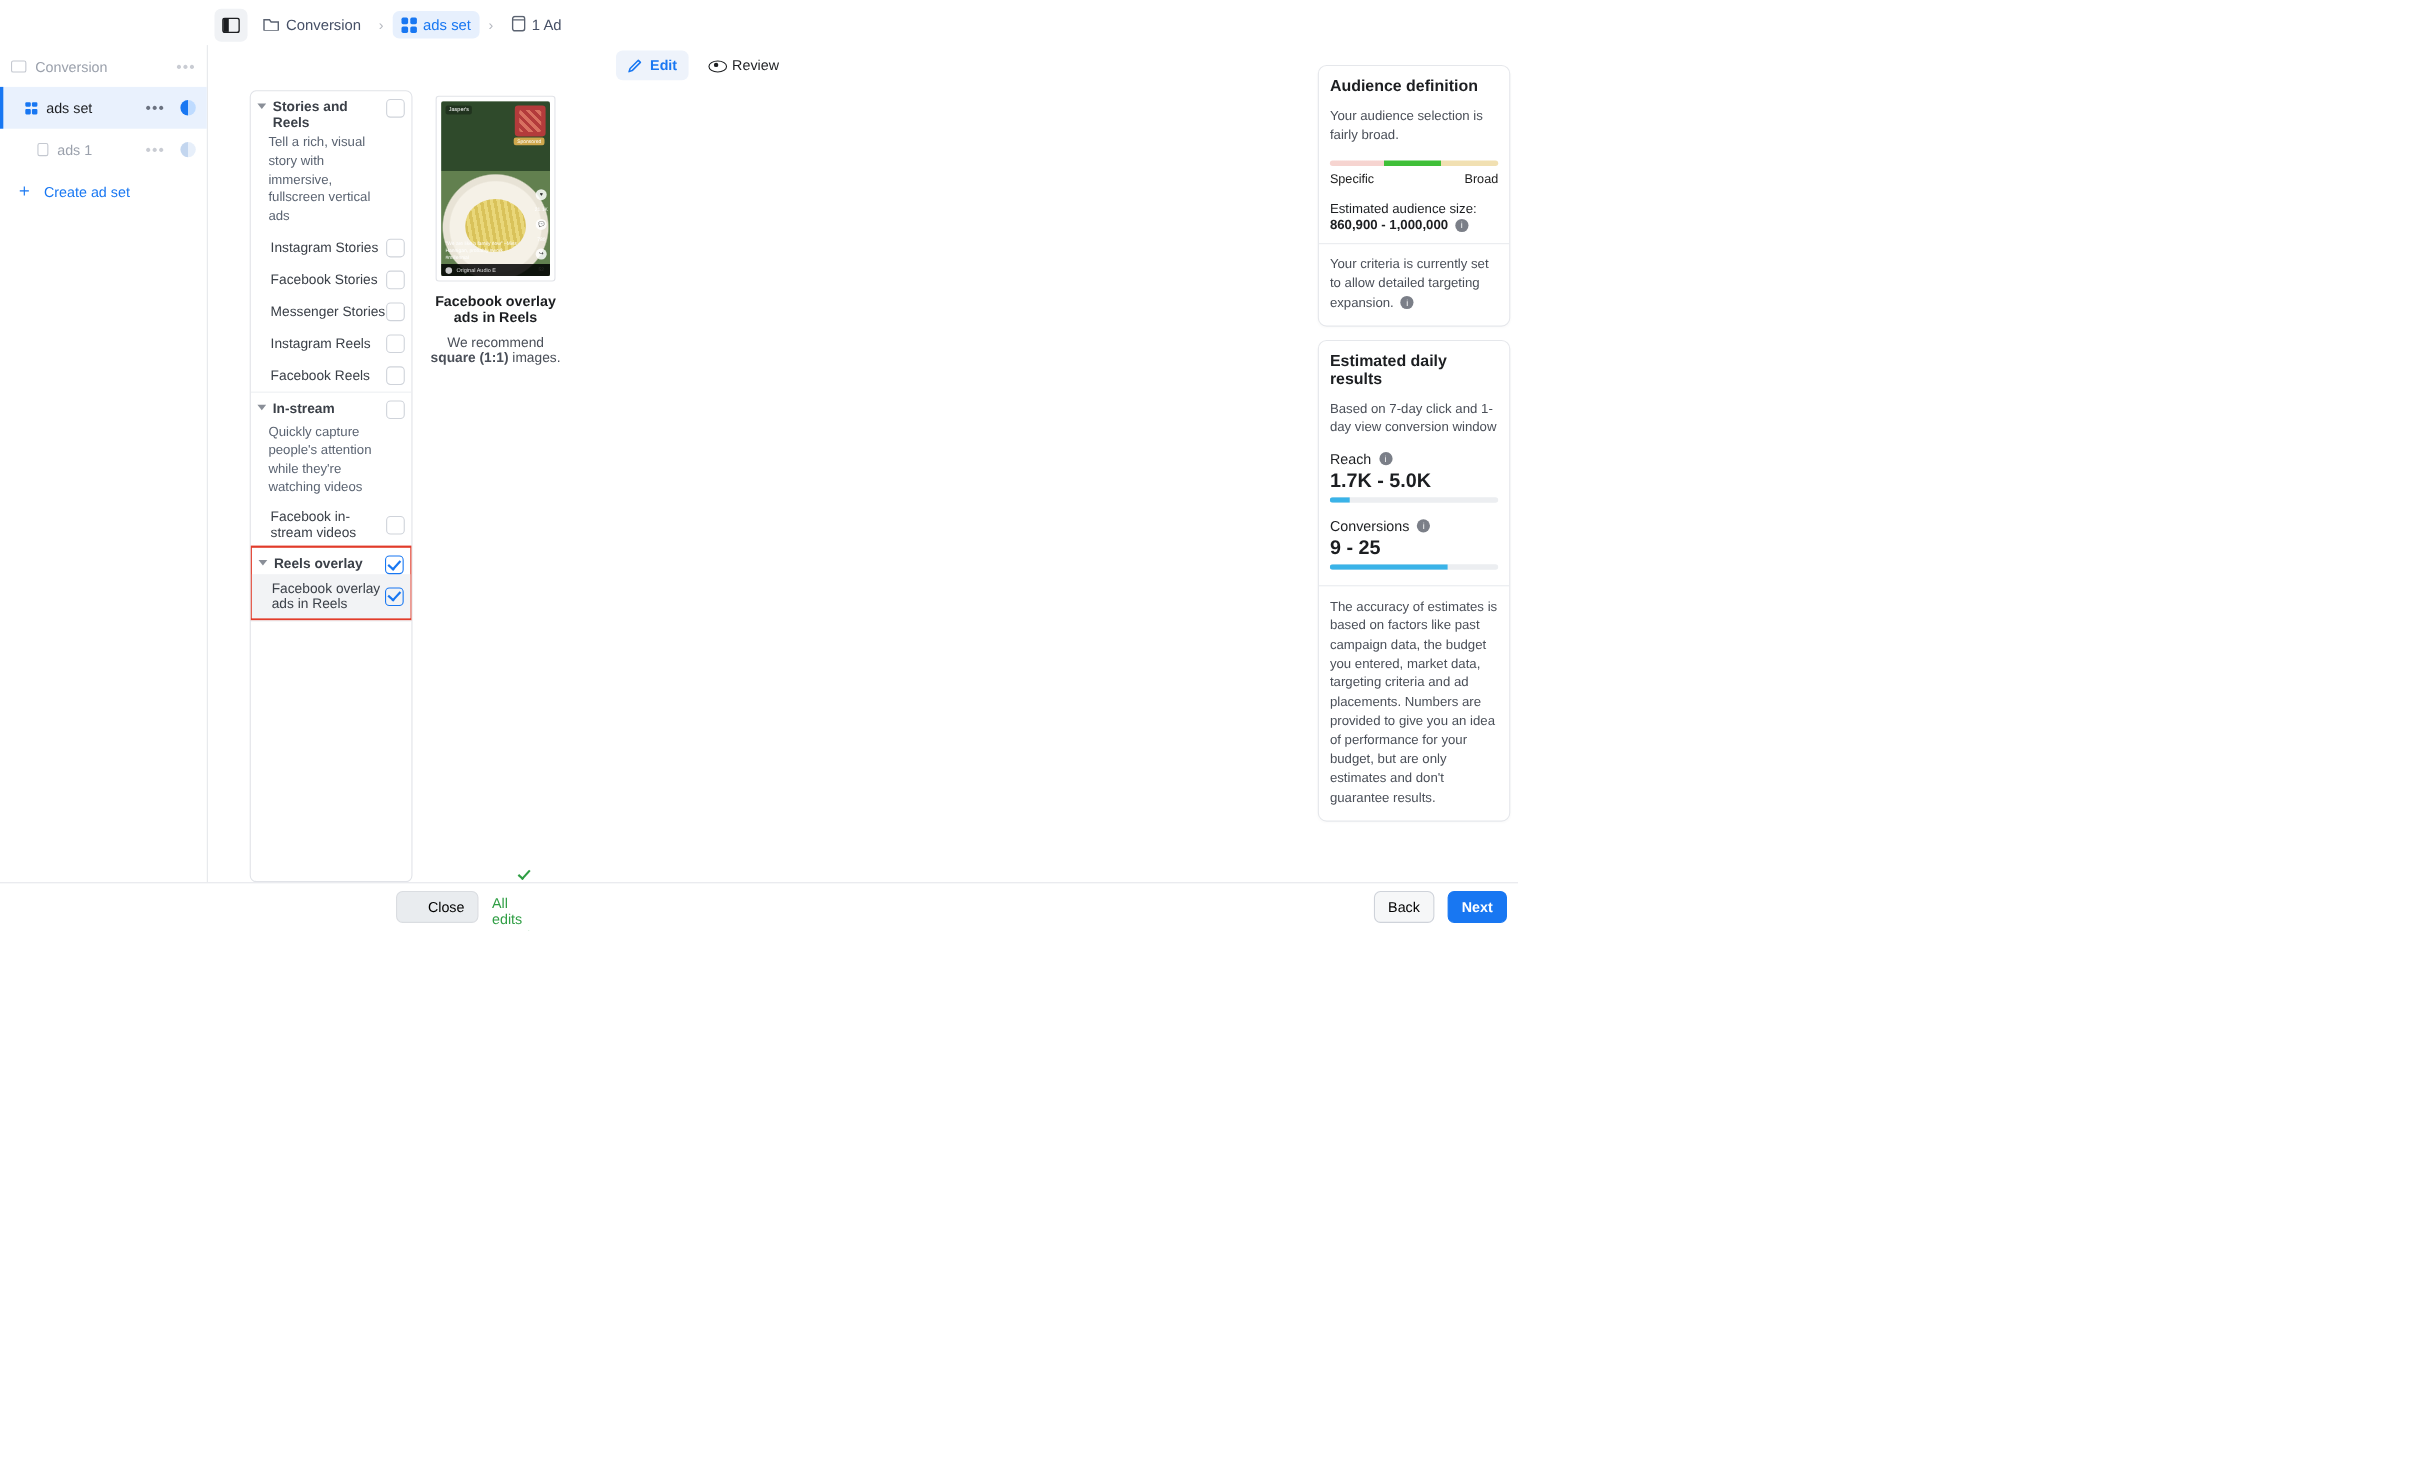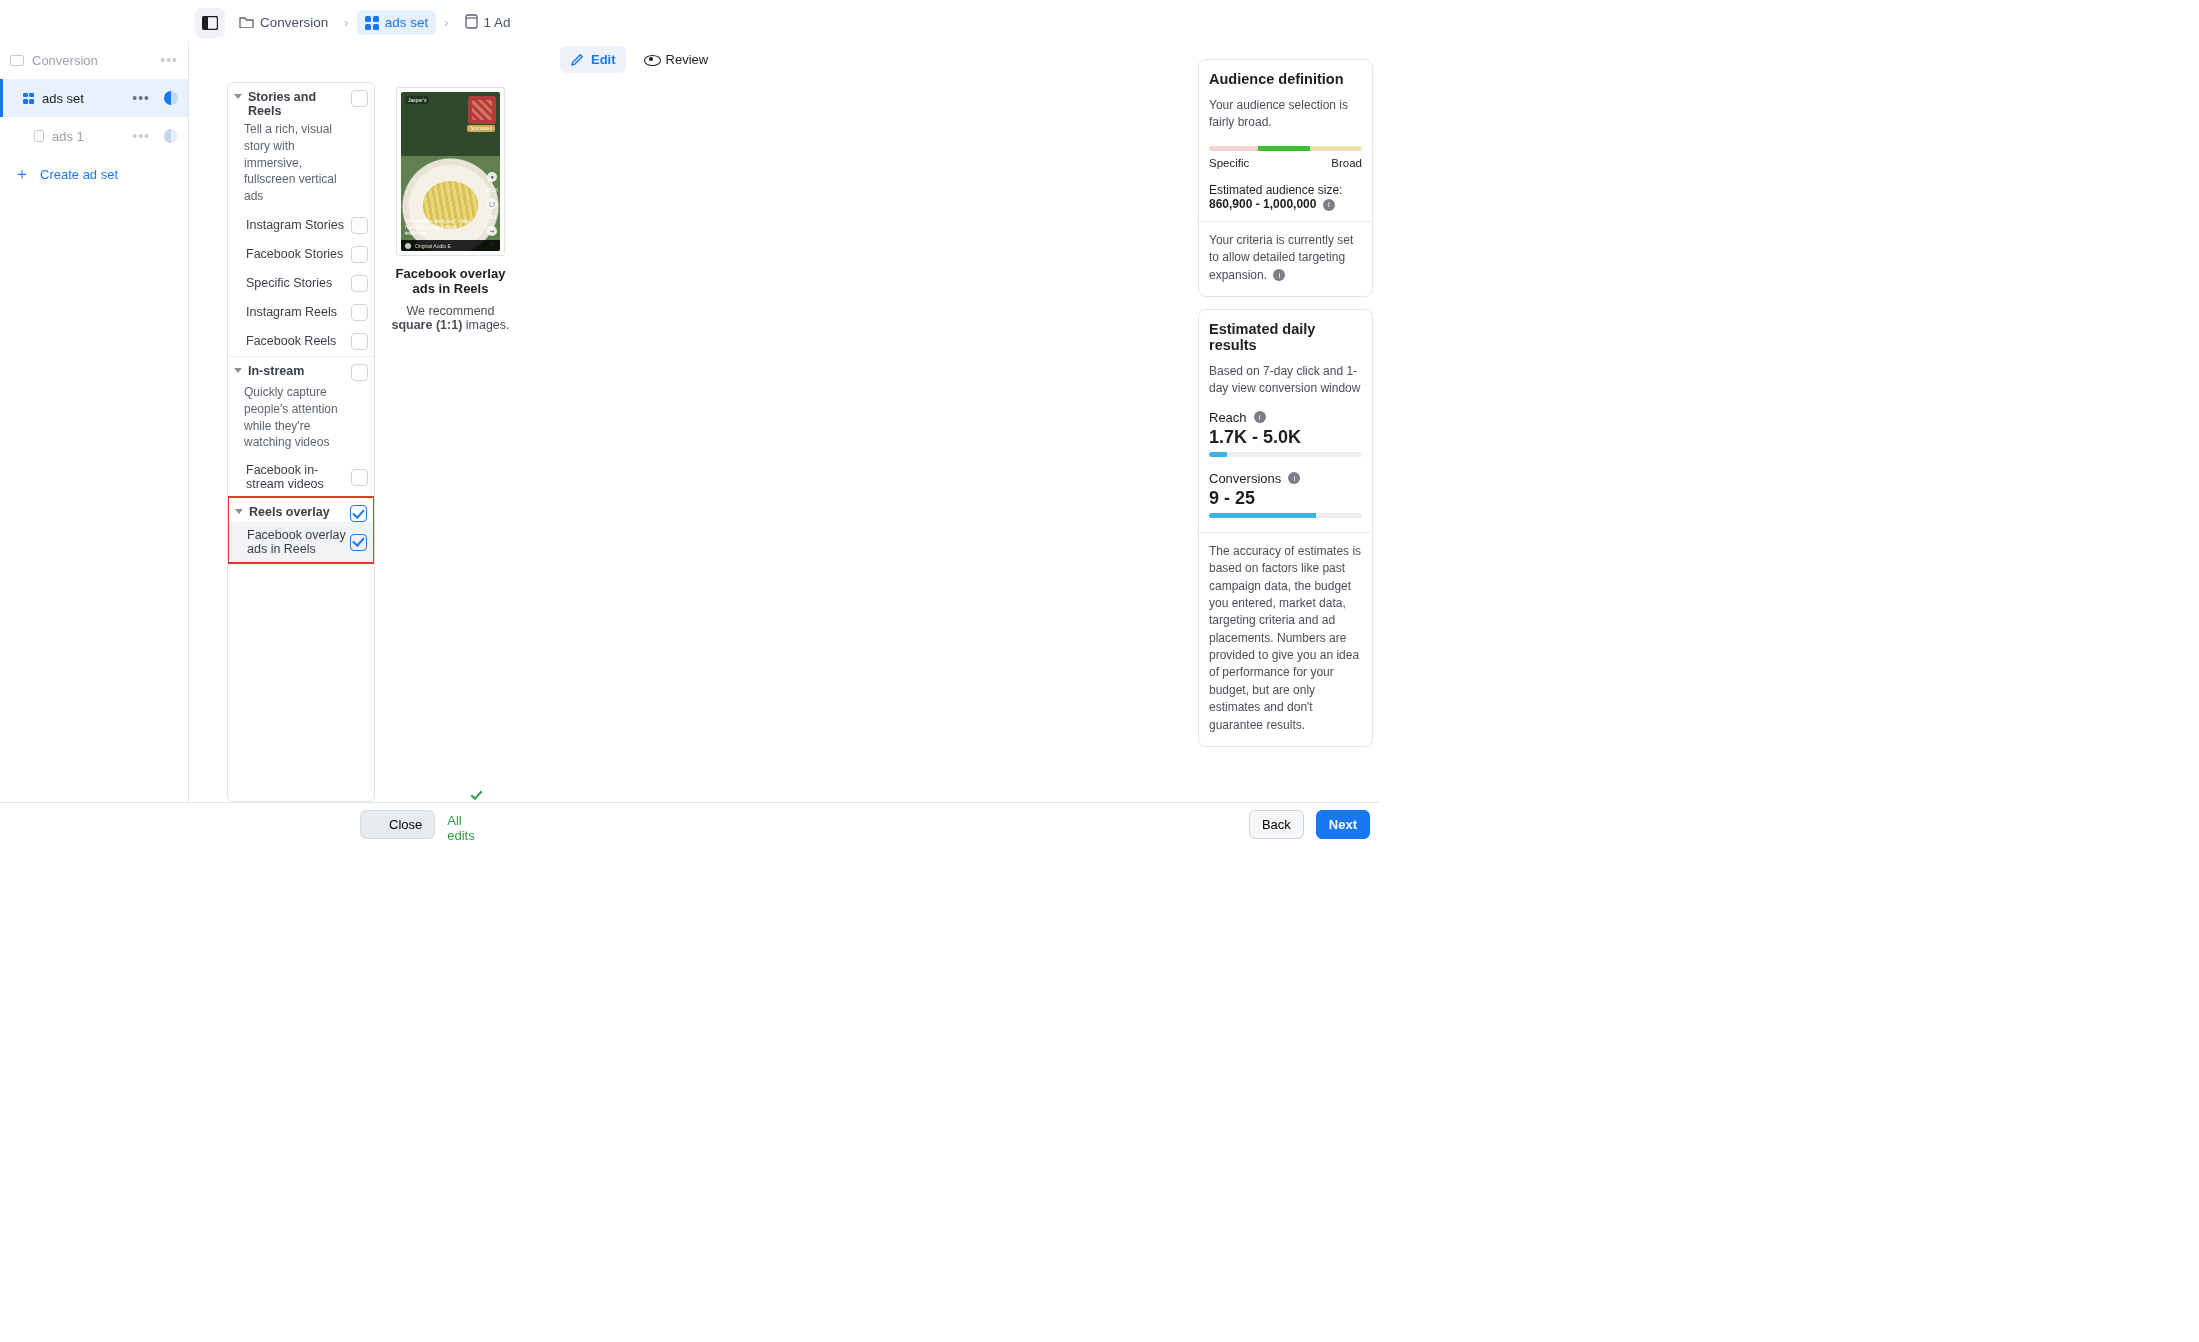--- a/index.html
+++ b/index.html
@@ -212,21 +212,21 @@
         <div class="sec-desc">Tell a rich, visual story with immersive, fullscreen vertical ads</div>
         <div class="opt">
             <span class="label">Instagram Stories</span>
             <div class="chk"></div>
           </div>
         <div class="opt">
             <span class="label">Facebook Stories</span>
             <div class="chk"></div>
           </div>
         <div class="opt">
-            <span class="label">Specific Stories</span>
+            <span class="label">Messenger Stories</span>
             <div class="chk"></div>
           </div>
         <div class="opt">
             <span class="label">Instagram Reels</span>
             <div class="chk"></div>
           </div>
         <div class="opt">
             <span class="label">Facebook Reels</span>
             <div class="chk"></div>
           </div>

